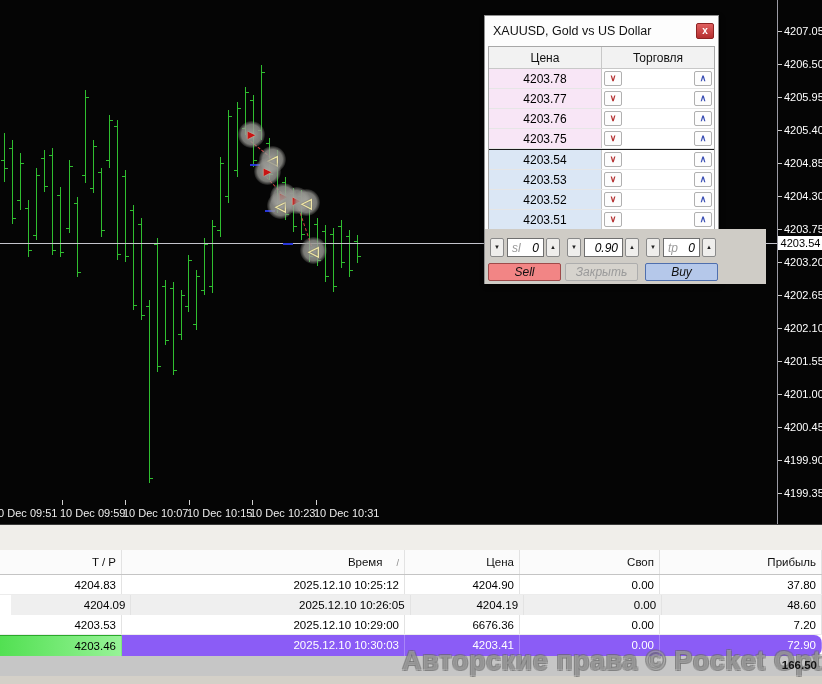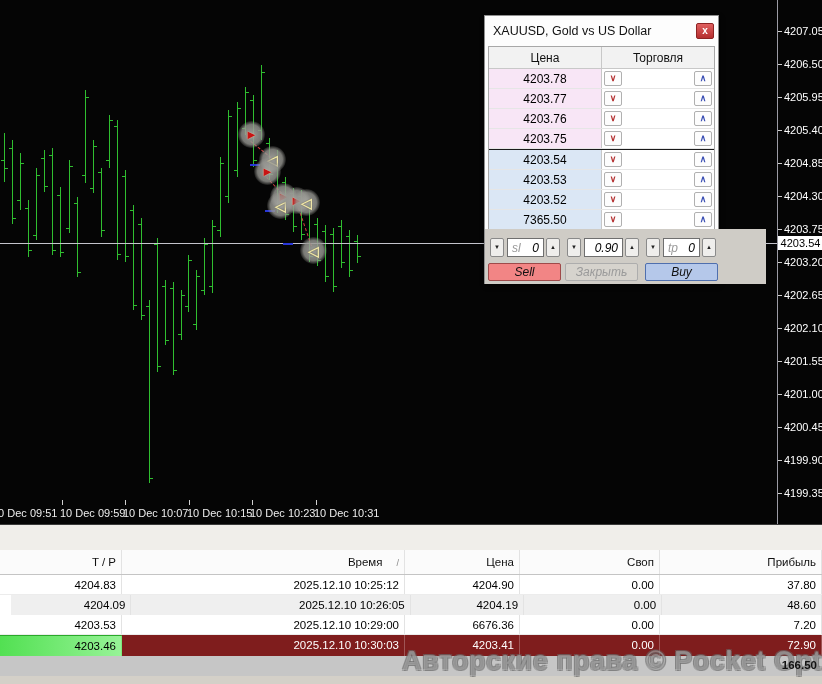--- a/index.html
+++ b/index.html
@@ -68,21 +68,21 @@
   
   .band { position:absolute; left:0; top:524px; width:822px; height:26px; background:#f0eeea; border-top:1px solid #3a3a3a; }
   .ptable { position:absolute; left:0; top:550px; width:822px; height:134px; background:#fff; font-size:11.5px; }
   .tbl-head { display:flex; height:25px; background:#fbfbfb; border-bottom:1px solid #c4c4c4; }
   .tbl-head .cell { color:#111; line-height:24px; }
   .tbl-row { display:flex; height:20px; }
   .tbl-row .cell { line-height:20px; color:#000; }
   .cell { text-align:right; padding-right:5px; border-right:1px solid #e3e3e3; white-space:nowrap; overflow:hidden; }
   .tbl-row.alt { background:#efefef;margin-left:11px; }
   .tbl-row.plain { background:#fff; border-bottom:1px solid #ececec; }
-  .tbl-row.selected { background:#7f1d1d; height:21px; }
+  .tbl-row.selected { background:#8b5cf6; height:21px;border-radius:8px; }
   .tbl-row.selected .cell { color:#fff; line-height:21px; border-right-color:rgba(255,255,255,0.25); }
   .tbl-row.selected .cell.green { background:linear-gradient(90deg,#52e052,#97f397); color:#000; border-top:1px solid #2aa82a; }
   .sort-mark { color:#8a8a8a; font-size:9px; margin-left:14px; }
   .tbl-total { position:absolute; left:0; top:106px; width:822px; height:20px; background:#c6c6c6; }
   .tbl-total span { position:relative; z-index:6; float:right; padding-right:5px; font-weight:bold; color:#111; line-height:19px; }
   .tbl-strip { position:absolute; left:0; top:126px; width:822px; height:8px; background:#d4d0c8; }
 
   .watermark { position:absolute; left:402px; top:646px; z-index:5; font-size:27px; font-weight:bold; letter-spacing:0.5px;
                color:rgba(190,190,190,0.45); white-space:nowrap;
                text-shadow:1px 1px 0 rgba(105,105,105,0.55), -1px -1px 0 rgba(105,105,105,0.55),
@@ -364,21 +364,21 @@
             </div>
           </div>
           <div class="dlg-row bid">
             <div class="dlg-price">4203.52</div>
             <div class="dlg-trade">
               <div class="mini-btn dn">∨</div>
               <div class="mini-btn up">∧</div>
             </div>
           </div>
           <div class="dlg-row bid">
-            <div class="dlg-price">7365.50</div>
+            <div class="dlg-price">4203.51</div>
             <div class="dlg-trade">
               <div class="mini-btn dn">∨</div>
               <div class="mini-btn up">∧</div>
             </div>
           </div>
         </div>
     </div>
     <div class="dlg-controls">
       <div class="spin-row">
         <div class="spin-btn" style="left:5px">▼</div>

